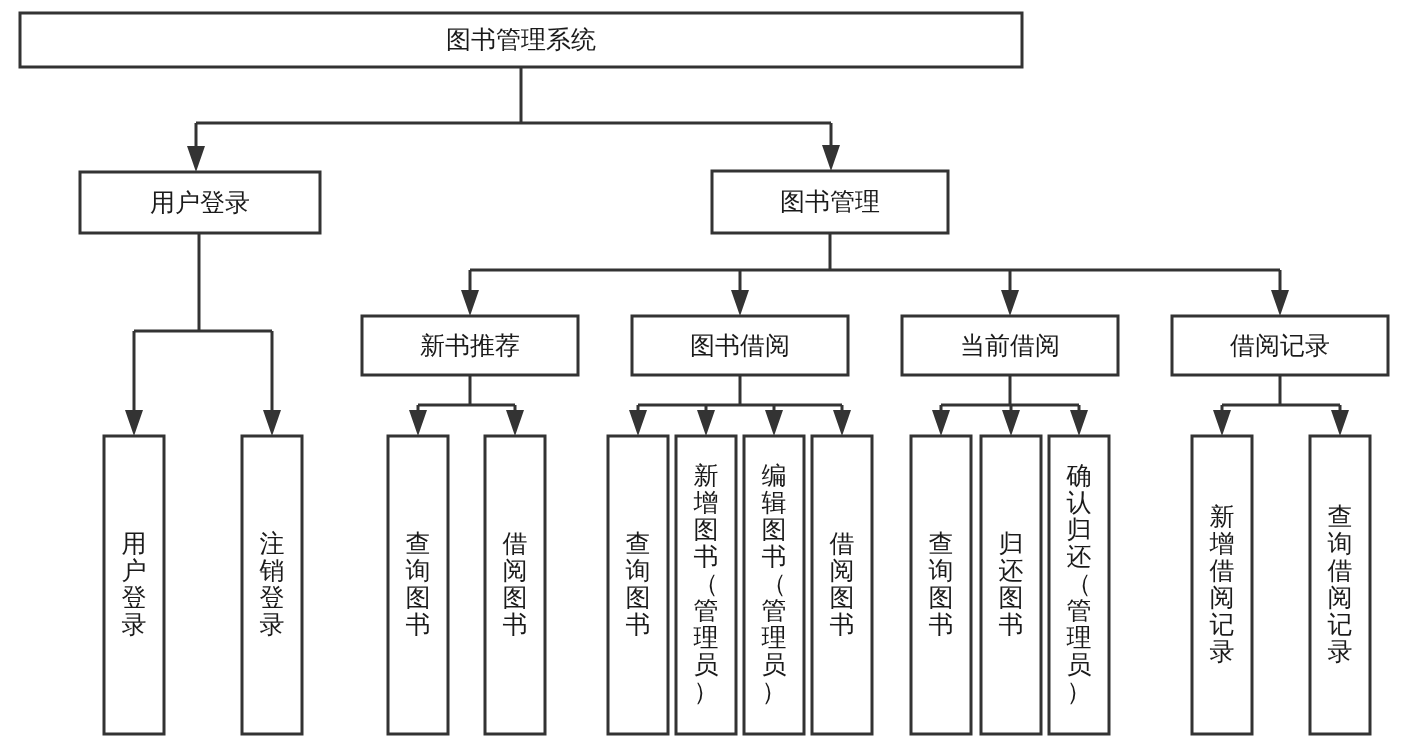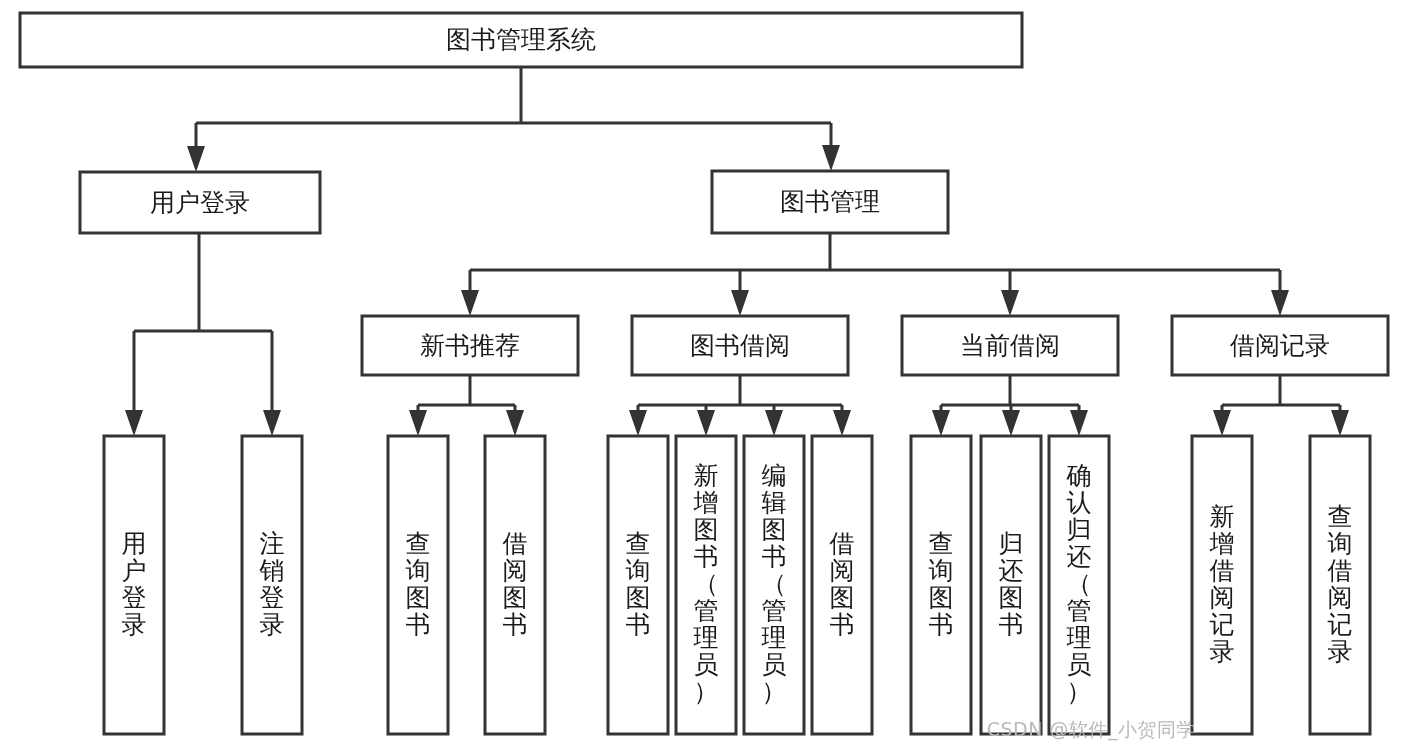--- a/index.html
+++ b/index.html
@@ -168,14 +168,13 @@
           <rect x="1192" y="436" width="60" height="298" class="node-box"></rect>
           <text x="1222" class="node-label label-v"><tspan x="1222" y="517.5">新</tspan><tspan x="1222" y="544.5">增</tspan><tspan x="1222" y="571.5">借</tspan><tspan x="1222" y="598.5">阅</tspan><tspan x="1222" y="625.5">记</tspan><tspan x="1222" y="652.5">录</tspan></text>
         </g>
         <g>
           <rect x="1310" y="436" width="60" height="298" class="node-box"></rect>
           <text x="1340" class="node-label label-v"><tspan x="1340" y="517.5">查</tspan><tspan x="1340" y="544.5">询</tspan><tspan x="1340" y="571.5">借</tspan><tspan x="1340" y="598.5">阅</tspan><tspan x="1340" y="625.5">记</tspan><tspan x="1340" y="652.5">录</tspan></text>
         </g>
       </g>
   </svg>
 
-  <div class="watermark">CSDN @软件_小贺同学</div>
 </div>
 
 </body></html>

